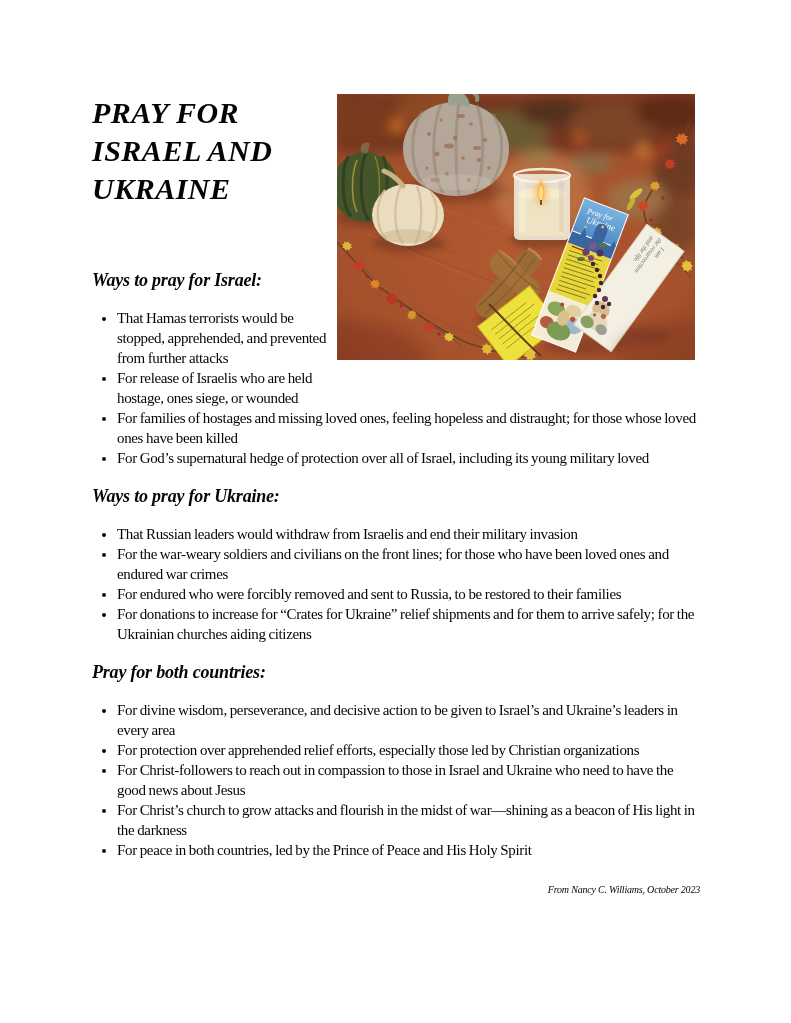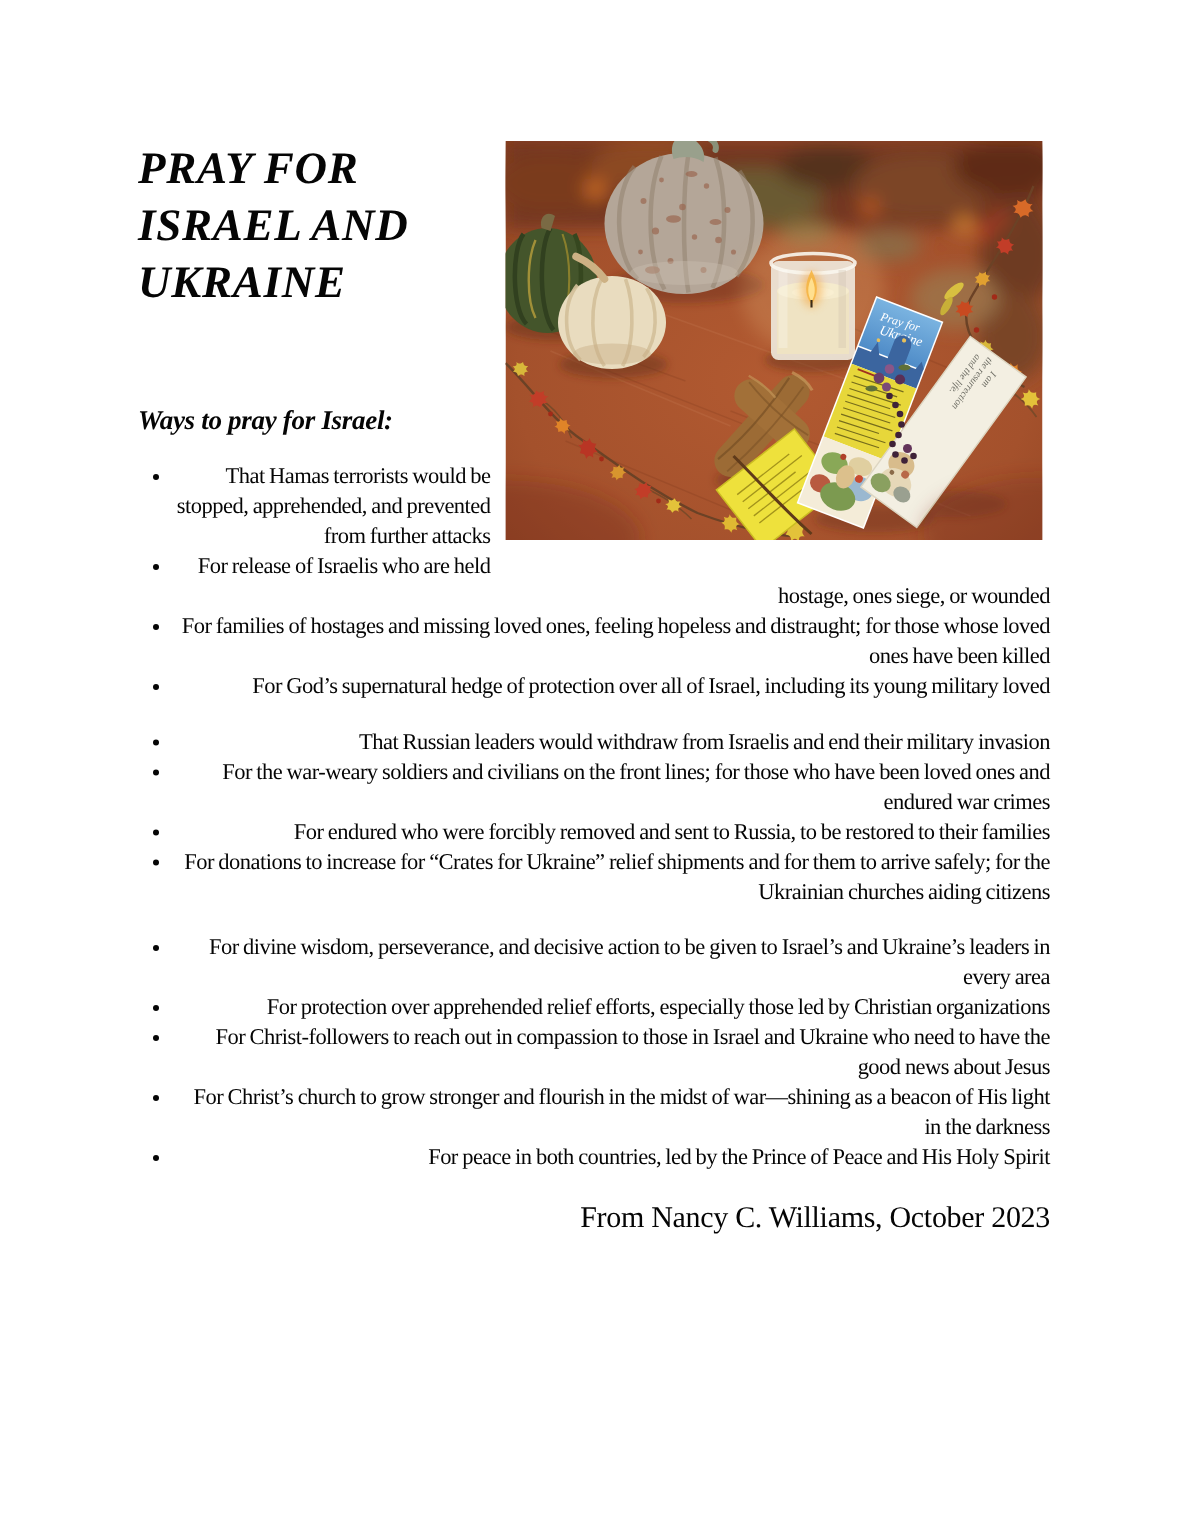--- a/index.html
+++ b/index.html
@@ -18,29 +18,29 @@
     font-weight:bold; font-style:italic;
     font-size:30px; line-height:38px; letter-spacing:0.5px;
   }
   h1.doc-title span { display:block; }
   .section-heading {
     font-weight:bold; font-style:italic;
     font-size:18px; line-height:22px; margin-top:17px; letter-spacing:-0.2px;
   }
   .section-heading.first { margin-top:61px; }
   ul.bullets {
-    margin:17px 0 0 0; padding-left:25px; list-style:disc outside;text-align:right;
+    margin:17px 0 0 0; padding-left:25px; list-style:disc outside;
   }
   ul.bullets li {
     font-size:15px; line-height:20px;
     letter-spacing:-0.35px; word-spacing:-0.5px;
   }
   .attribution {
-    text-align:right; 
-    font-size:20px; line-height:20px; margin-top:20px; letter-spacing:-0.2px;
+    text-align:right; font-style:italic;
+    font-size:10px; line-height:20px; margin-top:20px; letter-spacing:-0.2px;
   }
 </style>
 </head>
 <body>
 
 <div class="page">
 
   <div class="photo-wrap">
     <svg viewBox="0 0 358 266" xmlns="http://www.w3.org/2000/svg">
       <defs>
@@ -323,30 +323,32 @@
   </h1>
 
   <h2 class="section-heading first">Ways to pray for Israel:</h2>
   <ul class="bullets">
     <li>That Hamas terrorists would be stopped, apprehended, and prevented from further attacks</li>
     <li>For release of Israelis who are held hostage, ones siege, or wounded</li>
     <li>For families of hostages and missing loved ones, feeling hopeless and distraught; for those whose loved ones have been killed</li>
     <li>For God’s supernatural hedge of protection over all of Israel, including its young military loved</li>
   </ul>
 
+  <h2 class="section-heading">Ways to pray for Ukraine:</h2>
   <ul class="bullets">
     <li>That Russian leaders would withdraw from Israelis and end their military invasion</li>
     <li>For the war-weary soldiers and civilians on the front lines; for those who have been loved ones and endured war crimes</li>
     <li>For endured who were forcibly removed and sent to Russia, to be restored to their families</li>
     <li>For donations to increase for “Crates for Ukraine” relief shipments and for them to arrive safely; for the Ukrainian churches aiding citizens</li>
   </ul>
 
+  <h2 class="section-heading">Pray for both countries:</h2>
   <ul class="bullets">
     <li>For divine wisdom, perseverance, and decisive action to be given to Israel’s and Ukraine’s leaders in every area</li>
     <li>For protection over apprehended relief efforts, especially those led by Christian organizations</li>
     <li>For Christ-followers to reach out in compassion to those in Israel and Ukraine who need to have the good news about Jesus</li>
-    <li>For Christ’s church to grow stronger and flourish in the midst of war—shining as a beacon of His light in the darkness</li>
+    <li>For Christ’s church to grow attacks and flourish in the midst of war—shining as a beacon of His light in the darkness</li>
     <li>For peace in both countries, led by the Prince of Peace and His Holy Spirit</li>
   </ul>
 
   <div class="attribution">From Nancy C. Williams, October 2023</div>
 
 </div>
 
 </body></html>

